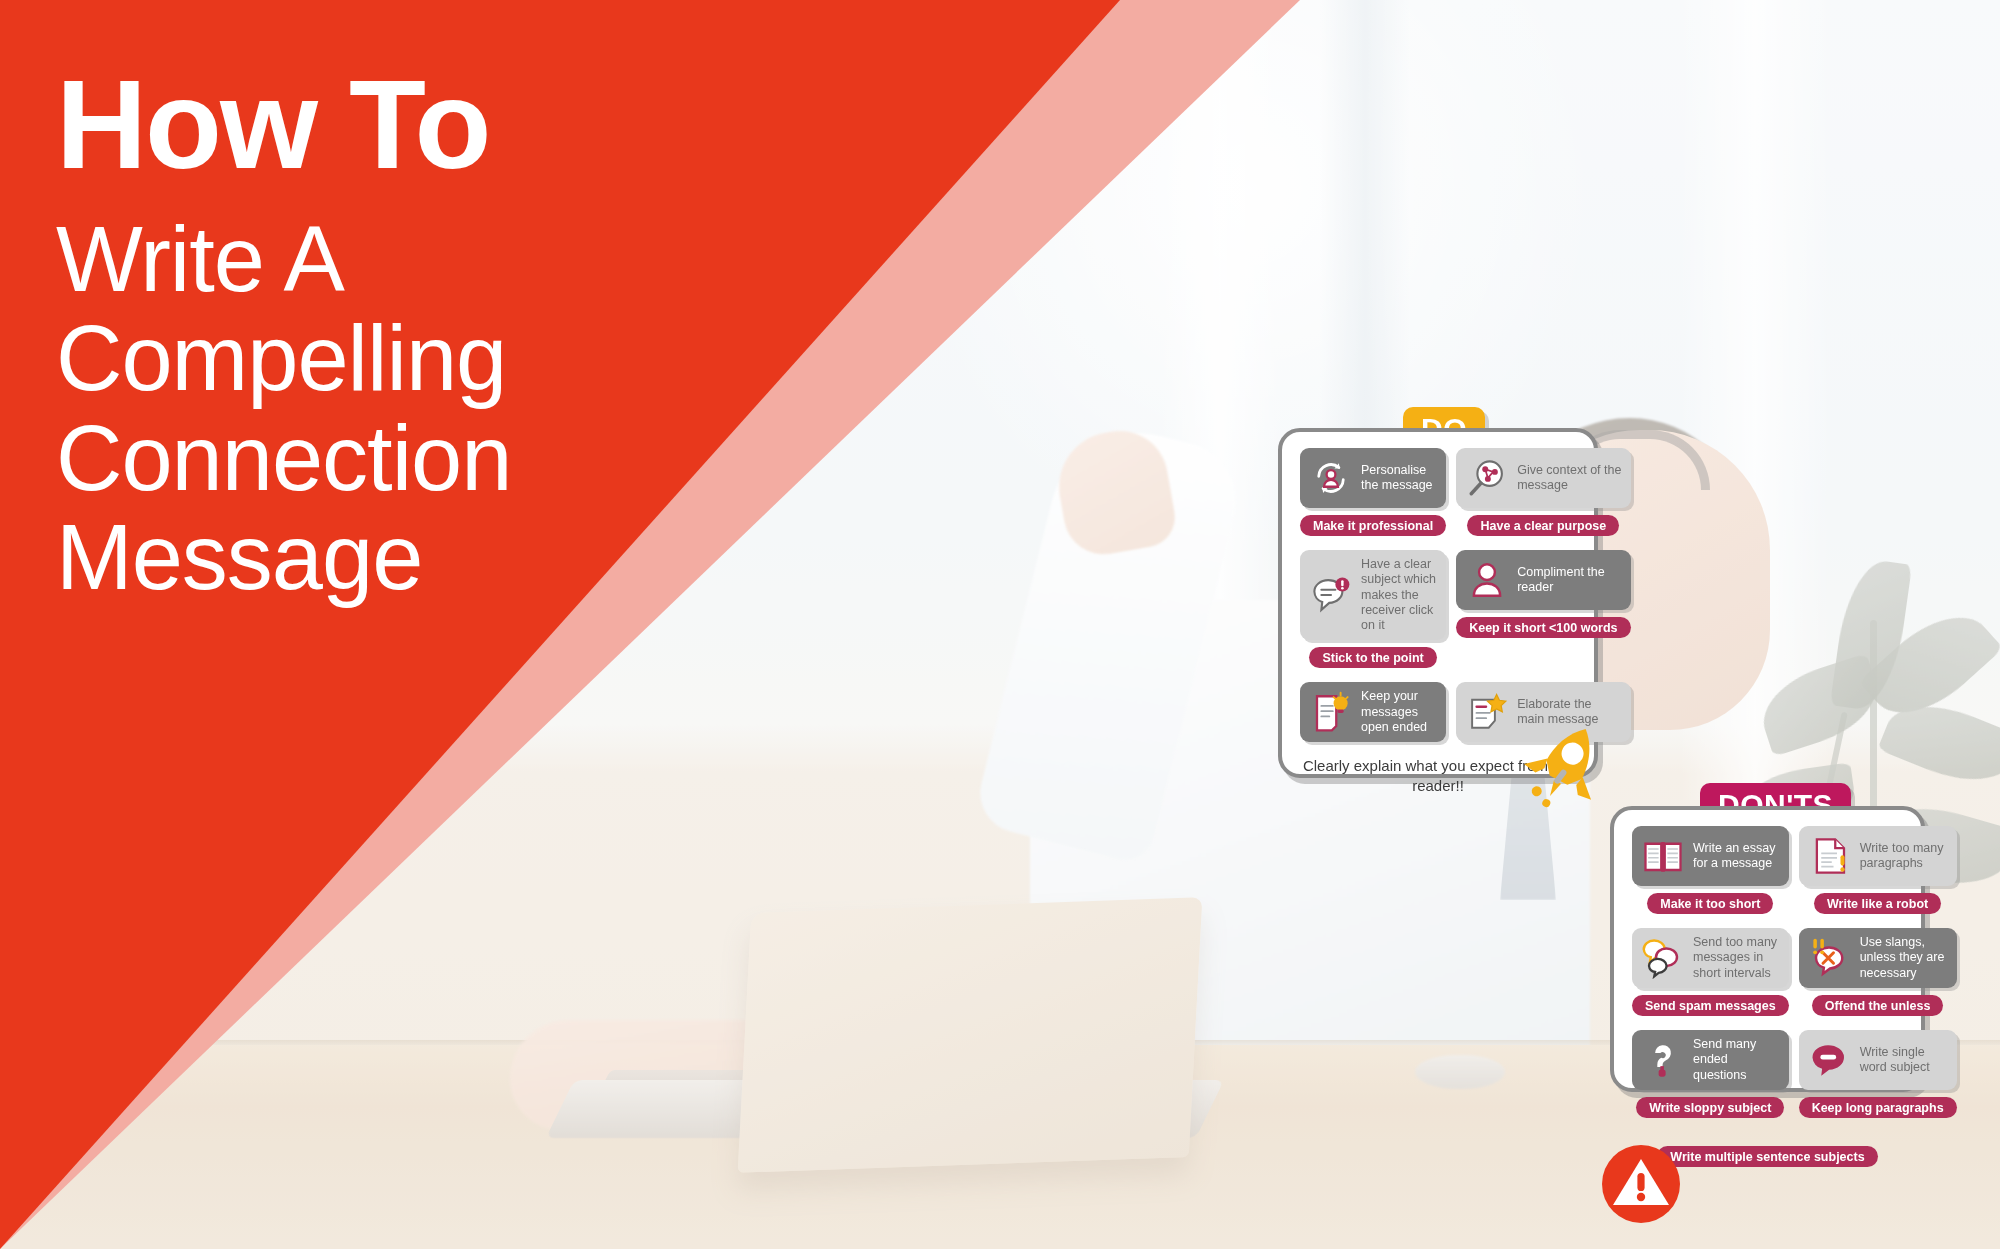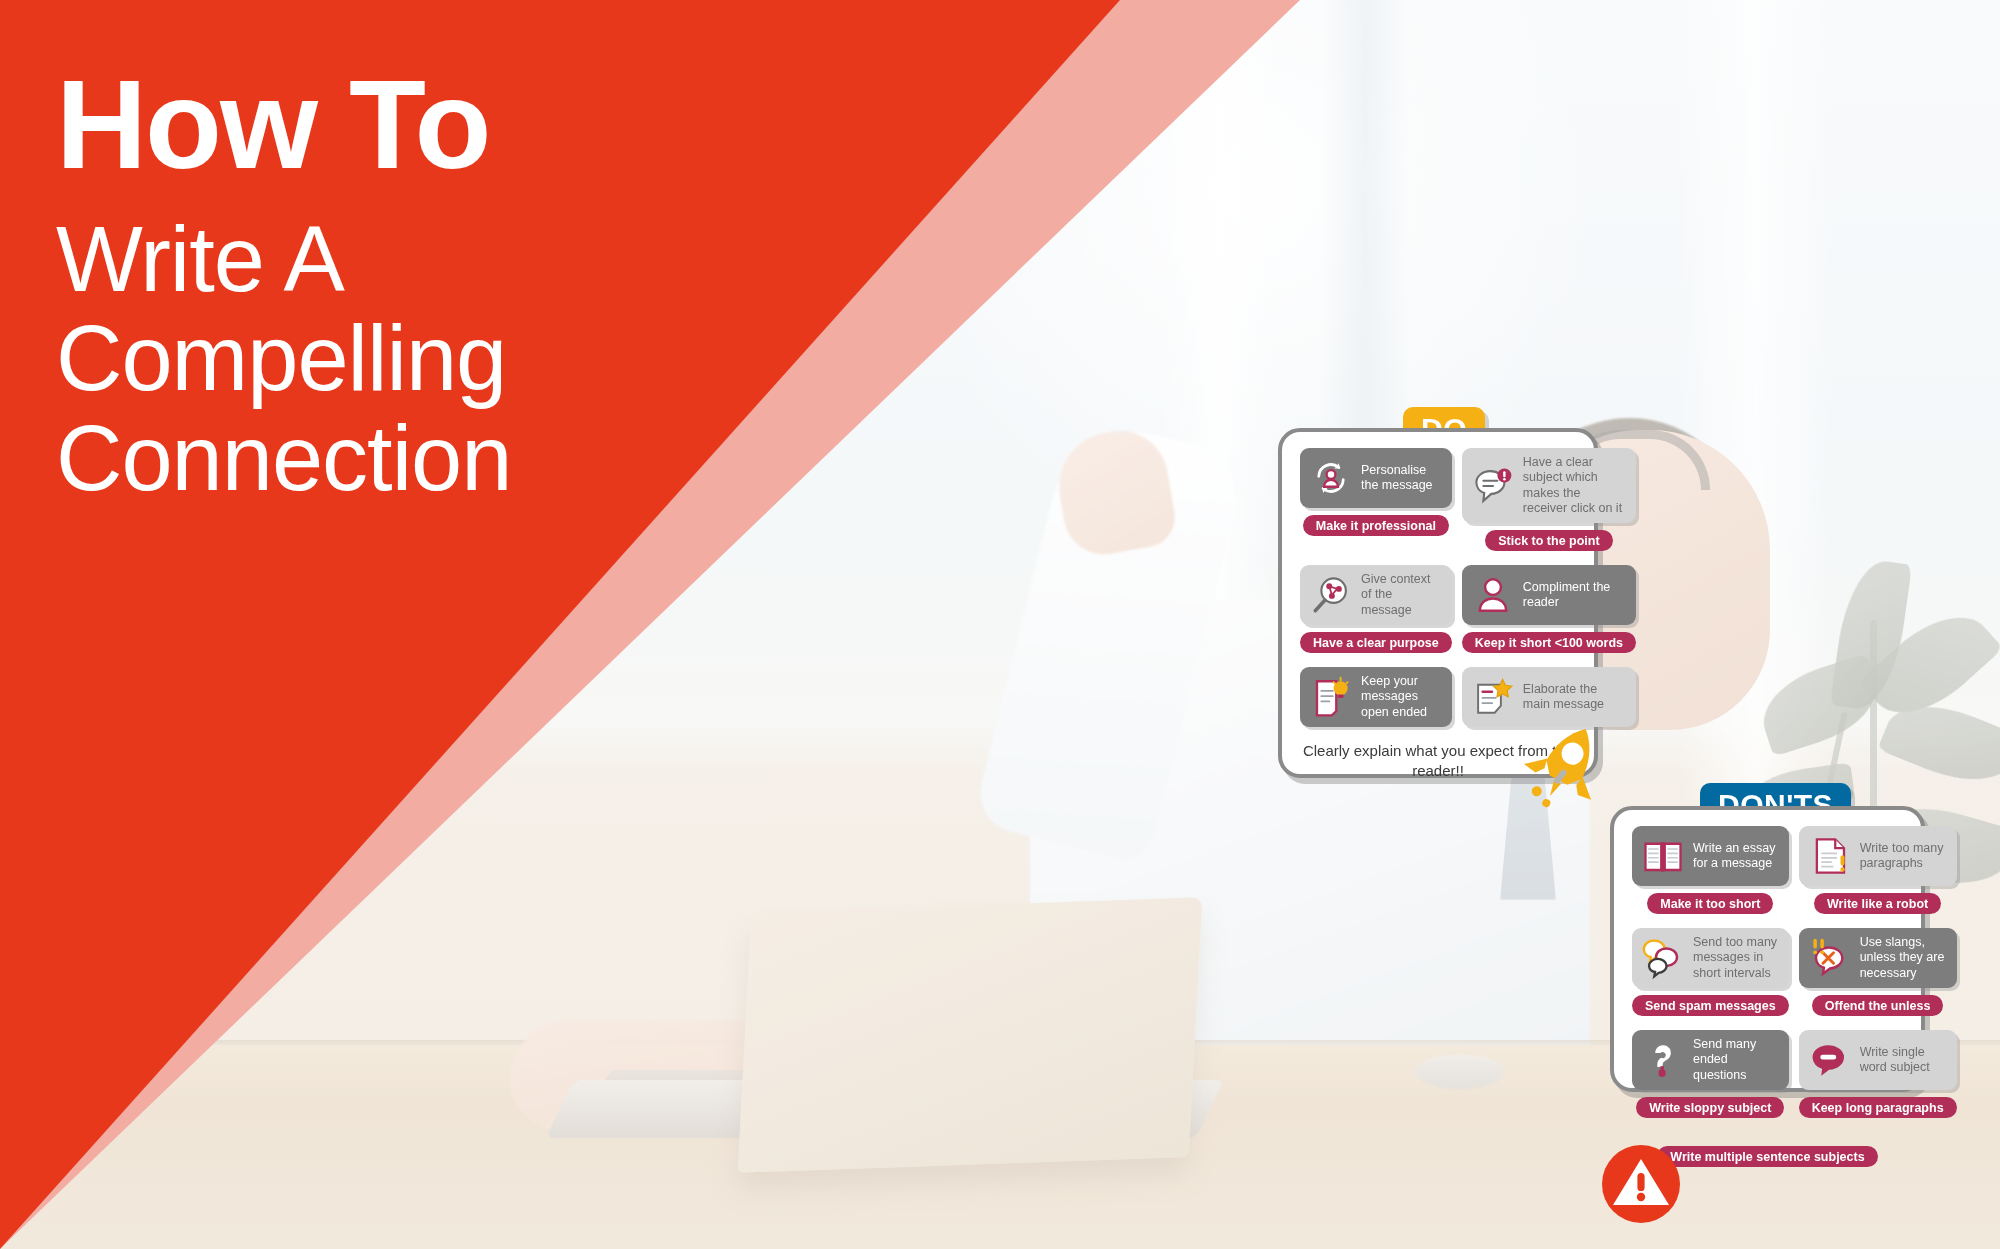--- a/index.html
+++ b/index.html
@@ -94,21 +94,21 @@
   .title-sub { font-size:92px; font-weight:300; line-height:1.08; color:#fff; letter-spacing:-1px; }
 
   
   .card { position:absolute; background:#fff; border:4px solid #8a8a8a; border-radius:22px;
       box-shadow:5px 6px 0 rgba(120,120,120,.38); }
   .card-inner { padding:16px 18px 12px 18px; }
 
   .tag { position:absolute; font-weight:700; color:#fff; border-radius:10px;
       padding:5px 18px; font-size:30px; letter-spacing:.5px; box-shadow:4px 4px 0 rgba(120,120,120,.30); }
   .tag-do { background:#F5B014; }
-  .tag-dont { background:#0369a1; }
+  .tag-dont { background:#be185d; }
 
   .grid2 { display:grid; grid-template-columns:1fr 1fr; column-gap:10px; }
   .cell { display:flex; flex-direction:column; align-items:center; margin-bottom:5px; }
 
   .tile { width:100%; min-height:60px; display:flex; align-items:center; gap:8px;
       border-radius:9px; padding:7px 9px; box-shadow:3px 3px 0 rgba(140,140,140,.35); }
   .tile.dark { background:#7d7d7d; }
   .tile.light { background:#d4d4d4; }
   .tile .ico { flex:0 0 auto; width:44px; height:44px; display:flex; align-items:center; justify-content:center; }
   .tile .txt { font-size:12.5px; line-height:1.22; }
@@ -173,20 +173,21 @@
 
   <div class="band-pink"></div>
   <div class="band-red"></div>
 
   <div class="title-wrap">
     <div class="title-main">How To</div>
     <div class="title-sub">
       <div>Write A</div>
       <div>Compelling</div>
       <div>Connection</div>
+      <div>Message</div>
     </div>
   </div>
 
   <div class="tag tag-do" style="left:1403px; top:407px;">DO</div>
 
   <div class="card" style="left:1278px; top:428px; width:320px; height:350px;">
     <div class="card-inner">
       <div class="grid2">
 
         <div class="cell">
@@ -203,47 +204,47 @@
             </span>
             <span class="txt">Personalise the message</span>
           </div>
           <div class="pill">Make it professional</div>
         </div>
 
         <div class="cell">
           <div class="tile light">
             <span class="ico">
               <svg width="42" height="42" viewBox="0 0 48 48">
-                <path d="M5 20a16 13 0 1 1 17 13l-9 8 1-9A13 13 0 0 1 5 20z" fill="#fff" stroke="#6f6f6f" stroke-width="2.4"></path>
-                <path d="M13 18h16M13 24h11" stroke="#6f6f6f" stroke-width="2.4" stroke-linecap="round"></path>
-                <circle cx="37" cy="12" r="8" fill="#B02E58"></circle>
-                <rect x="35.6" y="7" width="2.8" height="7" rx="1.4" fill="#fff"></rect>
-                <circle cx="37" cy="16.3" r="1.5" fill="#fff"></circle>
-              </svg>
-            </span>
-            <span class="txt">Have a clear subject which makes the receiver click on it</span>
-          </div>
-          <div class="pill">Stick to the point</div>
-        </div>
-
-        <div class="cell">
-          <div class="tile light">
-            <span class="ico">
-              <svg width="42" height="42" viewBox="0 0 48 48">
                 <circle cx="27" cy="19" r="14" fill="#fff" stroke="#6f6f6f" stroke-width="2.4"></circle>
                 <path d="M17 30L6 42" stroke="#6f6f6f" stroke-width="4" stroke-linecap="round"></path>
                 <path d="M22 14l9 3M22 14l3 10M31 17l-6 7" stroke="#B02E58" stroke-width="2"></path>
                 <circle cx="22" cy="14" r="3.4" fill="#B02E58"></circle>
                 <circle cx="33" cy="17" r="3.4" fill="#B02E58"></circle>
                 <circle cx="25" cy="25" r="3.4" fill="#B02E58"></circle>
               </svg>
             </span>
             <span class="txt">Give context of the message</span>
           </div>
           <div class="pill">Have a clear purpose</div>
+        </div>
+
+        <div class="cell">
+          <div class="tile light">
+            <span class="ico">
+              <svg width="42" height="42" viewBox="0 0 48 48">
+                <path d="M5 20a16 13 0 1 1 17 13l-9 8 1-9A13 13 0 0 1 5 20z" fill="#fff" stroke="#6f6f6f" stroke-width="2.4"></path>
+                <path d="M13 18h16M13 24h11" stroke="#6f6f6f" stroke-width="2.4" stroke-linecap="round"></path>
+                <circle cx="37" cy="12" r="8" fill="#B02E58"></circle>
+                <rect x="35.6" y="7" width="2.8" height="7" rx="1.4" fill="#fff"></rect>
+                <circle cx="37" cy="16.3" r="1.5" fill="#fff"></circle>
+              </svg>
+            </span>
+            <span class="txt">Have a clear subject which makes the receiver click on it</span>
+          </div>
+          <div class="pill">Stick to the point</div>
         </div>
 
         <div class="cell">
           <div class="tile dark">
             <span class="ico">
               <svg width="42" height="42" viewBox="0 0 48 48">
                 <circle cx="24" cy="15" r="9" fill="#fff" stroke="#B02E58" stroke-width="2.8"></circle>
                 <path d="M9 42c0-9 7-14 15-14s15 5 15 14z" fill="#fff" stroke="#B02E58" stroke-width="2.8"></path>
               </svg>
             </span>

